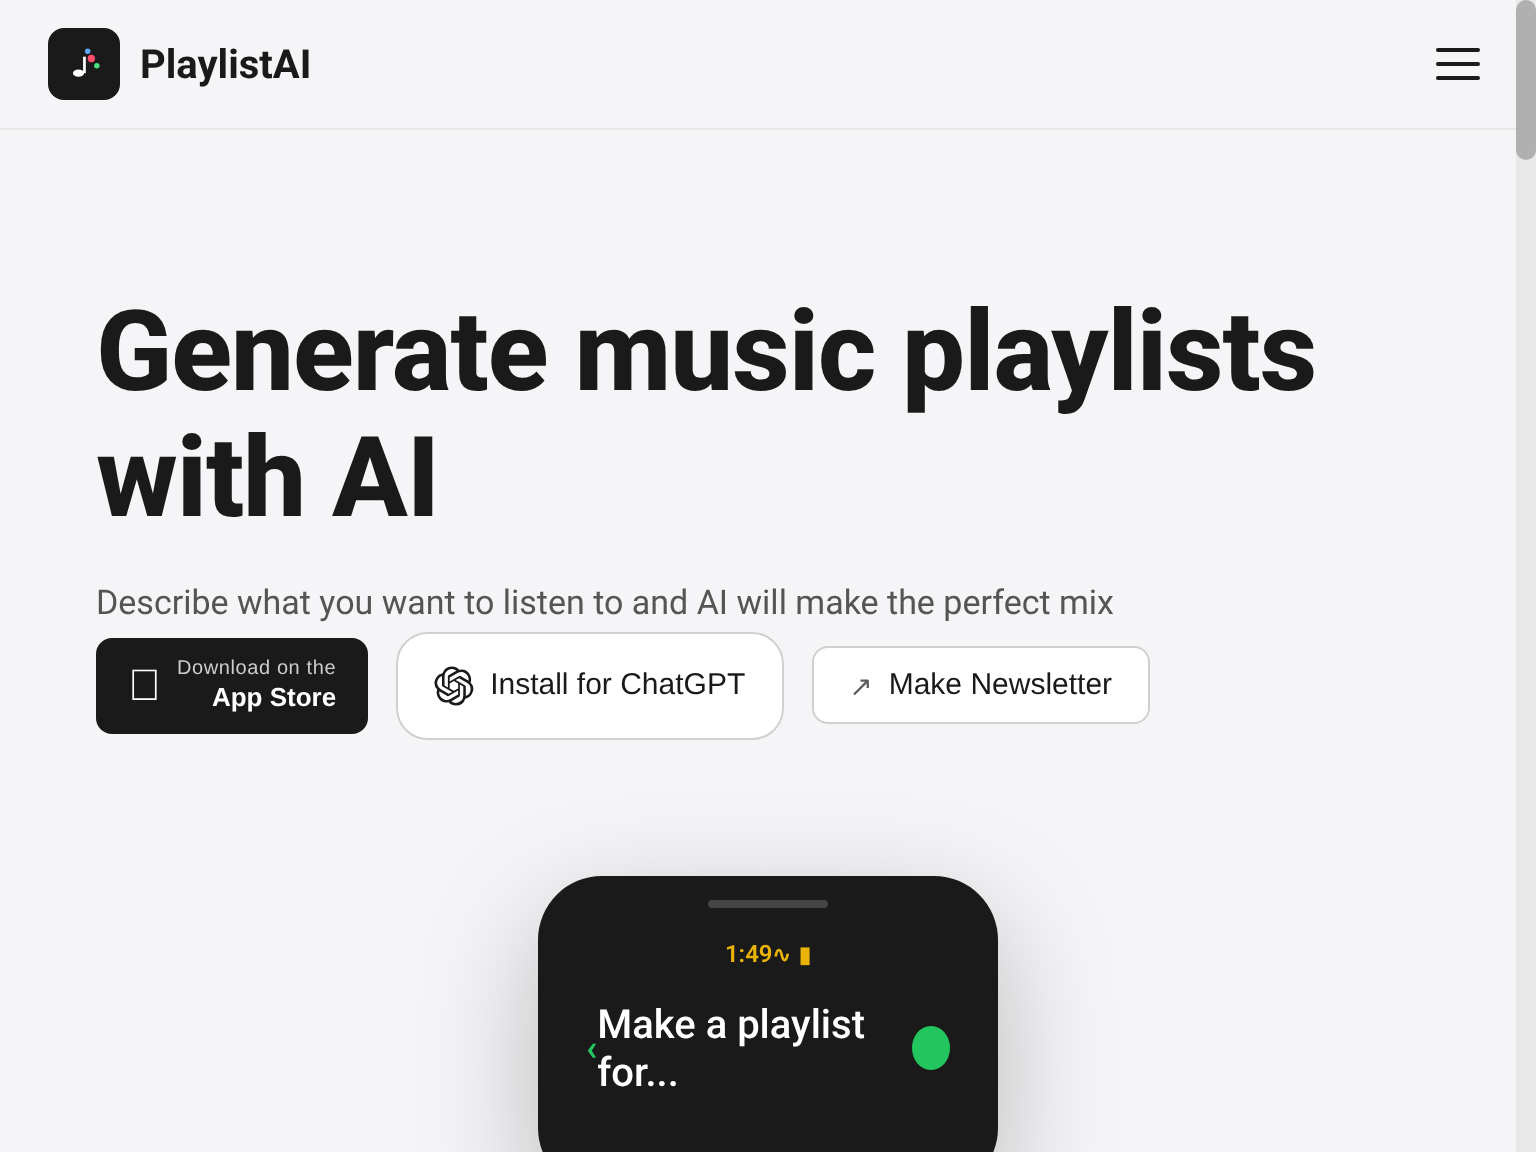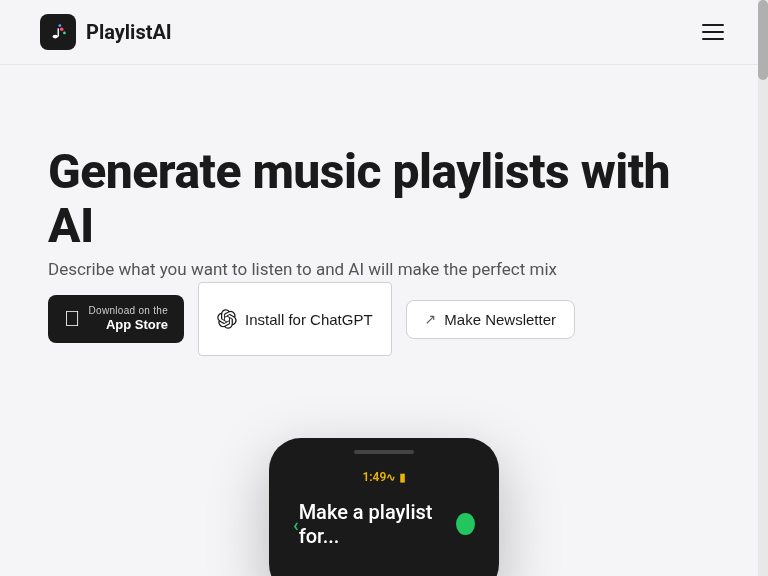--- a/index.html
+++ b/index.html
@@ -15,21 +15,21 @@
       height: 576px;
       overflow: hidden;
       position: relative;
     }
 
     
     .navbar {
       display: flex;
       align-items: center;
       justify-content: space-between;
-      padding: 14px 40px;
+      padding: 14px 24px;
       background-color: #f5f5f7;
       border-bottom: 1px solid #e8e8e8;
       position: relative;
       z-index: 10;
       gap: 48px;
     }
 
     .navbar-logo {
       display: flex;
       align-items: center;
@@ -100,25 +100,25 @@
       border-radius: 5px;
     }
 
     
     .hero {
       padding: 80px 48px 40px 48px;
       max-width: 740px;
     }
 
     .hero-headline {
-      font-size: 48px;
+      font-size: 56px;
       font-weight: 800;
       color: #1a1a1a;
       line-height: 1.12;
-      margin-bottom: 4px;
+      margin-bottom: 20px;
       letter-spacing: -0.5px;
     }
 
     .hero-subtitle {
       font-size: 17px;
       color: #555;
       font-weight: 400;
       line-height: 1.5;
     }
 
@@ -163,22 +163,22 @@
       line-height: 1.2;
     }
 
     .btn-chatgpt {
       display: flex;
       align-items: center;
       gap: 8px;
       background: #fff;
       color: #1a1a1a;
       border: 1.5px solid #d0d0d0;
-      border-radius: 4px;
-      padding: 26px 18px;
+      border-radius: 16px;
+      padding: 16px 18px;
       cursor: pointer;
       font-size: 15px;
       font-weight: 500;
     }
 
     .btn-newsletter {
       display: flex;
       align-items: center;
       gap: 8px;
       background: #fff;

